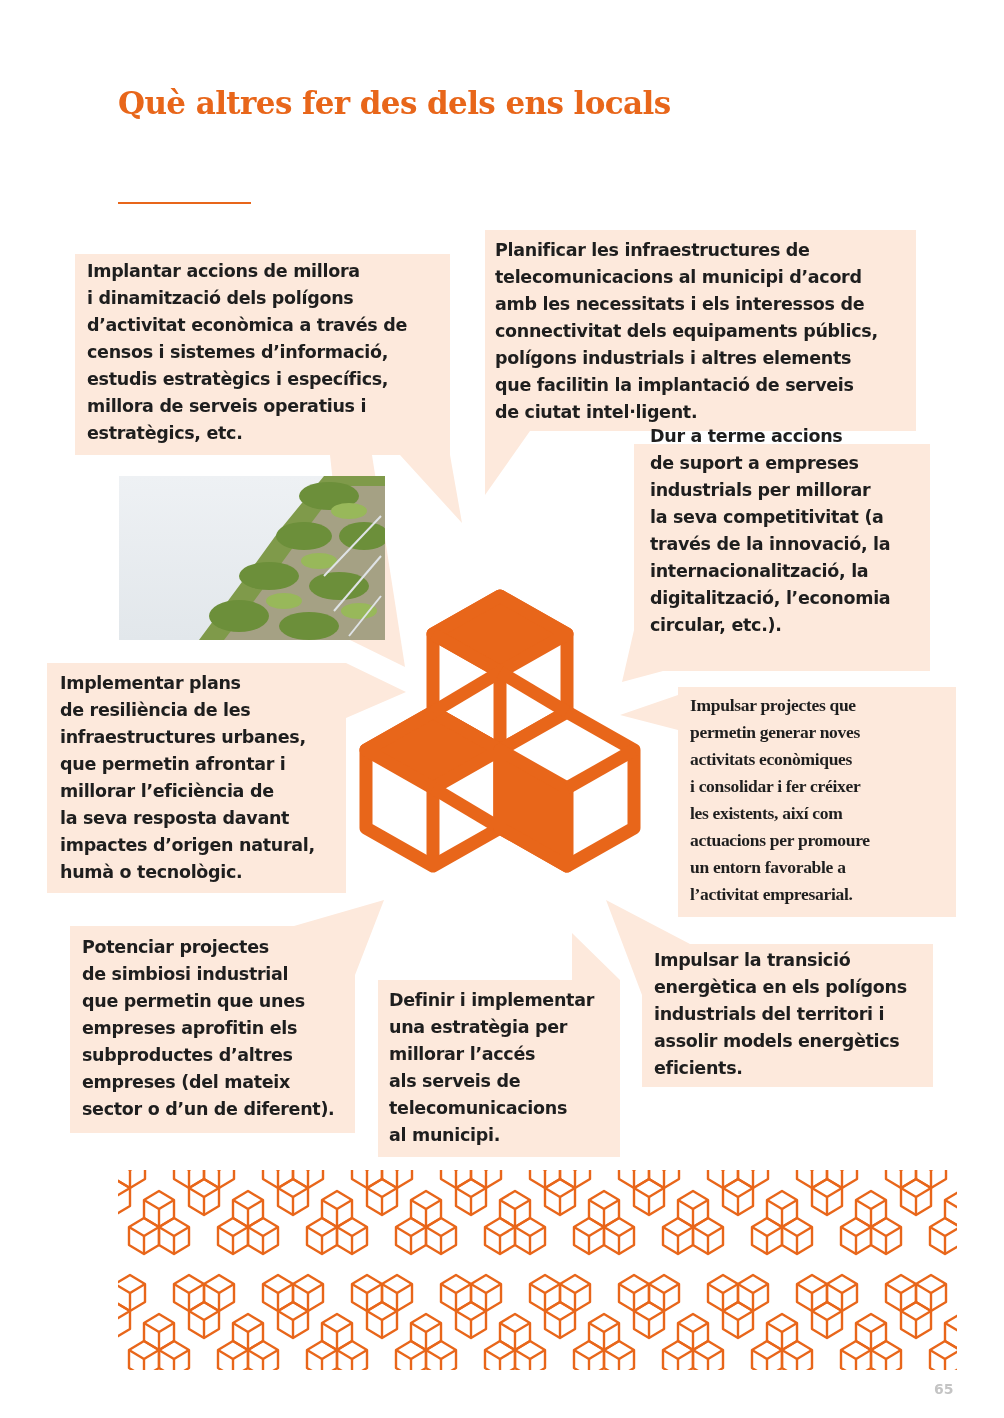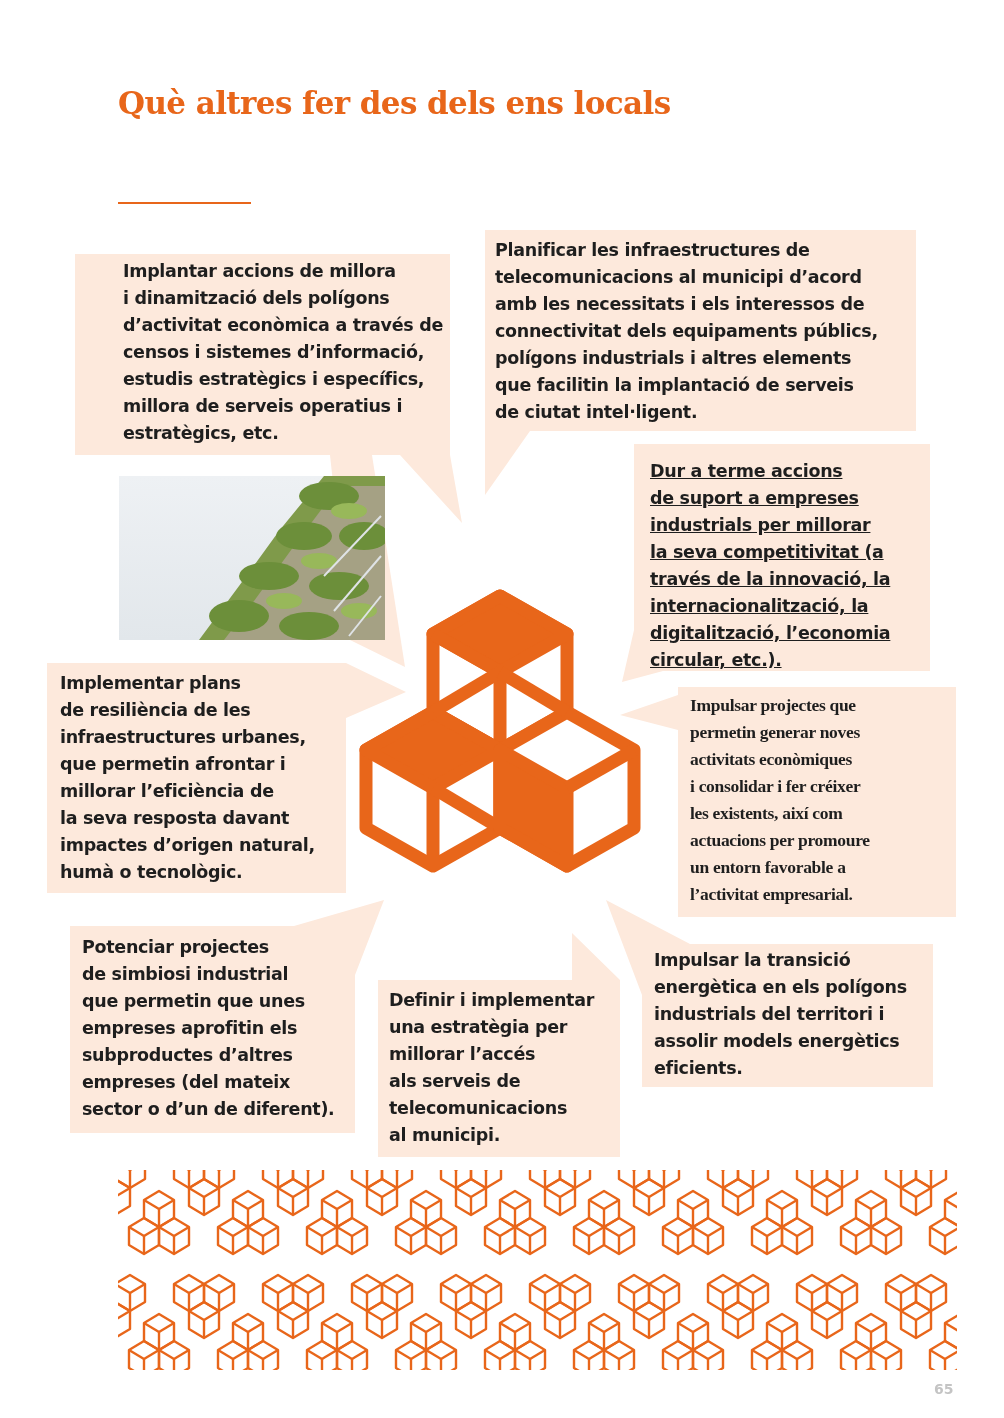--- a/index.html
+++ b/index.html
@@ -190,35 +190,35 @@
       <ellipse cx="240" cy="135" rx="18" ry="8"></ellipse>
     </g>
     <g stroke="#dfe3e6" stroke-width="2">
       <line x1="262" y1="40" x2="205" y2="100"></line>
       <line x1="262" y1="80" x2="215" y2="135"></line>
       <line x1="262" y1="120" x2="230" y2="160"></line>
     </g>
   </svg>
 </div>
 
-<p class="bubble-text" style="left:87px; top:258px;margin-left:36px;">Implantar accions de millora
+<p class="bubble-text" style="left:87px; top:258px;">Implantar accions de millora
 i dinamització dels polígons
 d’activitat econòmica a través de
 censos i sistemes d’informació,
 estudis estratègics i específics,
 millora de serveis operatius i
 estratègics, etc.</p>
 <p class="bubble-text" style="left:495px; top:237px;">Planificar les infraestructures de
 telecomunicacions al municipi d’acord
 amb les necessitats i els interessos de
 connectivitat dels equipaments públics,
 polígons industrials i altres elements
 que facilitin la implantació de serveis
 de ciutat intel·ligent.</p>
-<p class="bubble-text" style="left:650px; top:458px;text-decoration:underline;">Dur a terme accions
+<p class="bubble-text" style="left:650px; top:423px;">Dur a terme accions
 de suport a empreses
 industrials per millorar
 la seva competitivitat (a
 través de la innovació, la
 internacionalització, la
 digitalització, l’economia
 circular, etc.).</p>
 <p class="bubble-text" style="left:690px; top:692px;font-family:Liberation Serif, serif;">Impulsar projectes que
 permetin generar noves
 activitats econòmiques

